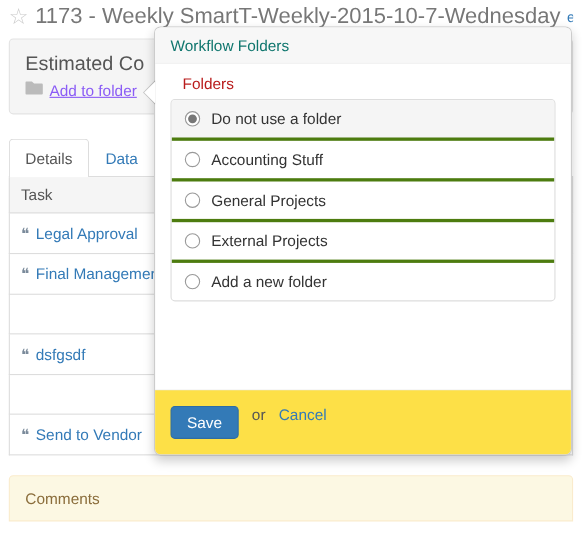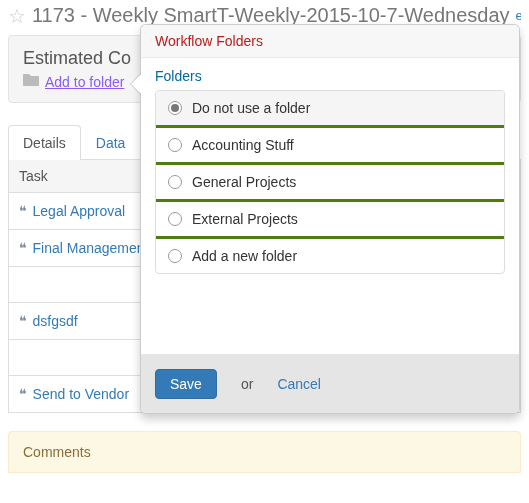--- a/index.html
+++ b/index.html
@@ -152,28 +152,29 @@
     border: 10px solid transparent;
     border-right-color: #fff;
     border-left-width: 0;
   }
   .popover-header {
     padding: 8px 14px;
     background: #f7f7f7;
     border-bottom: 1px solid #ebebeb;
     border-radius: 5px 5px 0 0;
     font-size: 14px;
-    color: #b91c1c;
+    color: #0f766e;
   }
   .popover-body {
     padding: 10px 14px 0 14px;
   }
   .folders-label {
-    color: #0369a1;
+    color: #b91c1c;
     margin-bottom: 6px;
+    margin-left: 11px;
   }
   .radio-list {
     border: 1px solid #ddd;
     border-radius: 4px;
     overflow: hidden;
   }
   .radio-item {
     display: flex;
     align-items: center;
     gap: 10px;
@@ -206,26 +207,26 @@
     width: 100%;
     padding: 7px 10px;
     border: 1px solid #ccc;
     border-radius: 4px;
     font-size: 14px;
     color: #555;
   }
   .new-folder-input::placeholder { color: #999; }
   .popover-gap { height: 80px; }
   .popover-footer {
-    background: #e5e5e5;
+    background: #fde047;
     border-top: 1px solid #e5e5e5;
     padding: 14px;
     display: flex;
-    align-items: center;
-    gap: 24px;
+    align-items: flex-start;
+    gap: 12px;
     border-radius: 0 0 5px 5px;
   }
   .btn-primary {
     background: #337ab7;
     border: 1px solid #2e6da4;
     color: #fff;
     padding: 6px 14px;
     border-radius: 4px;
     cursor: pointer;
     font-size: 14px;

